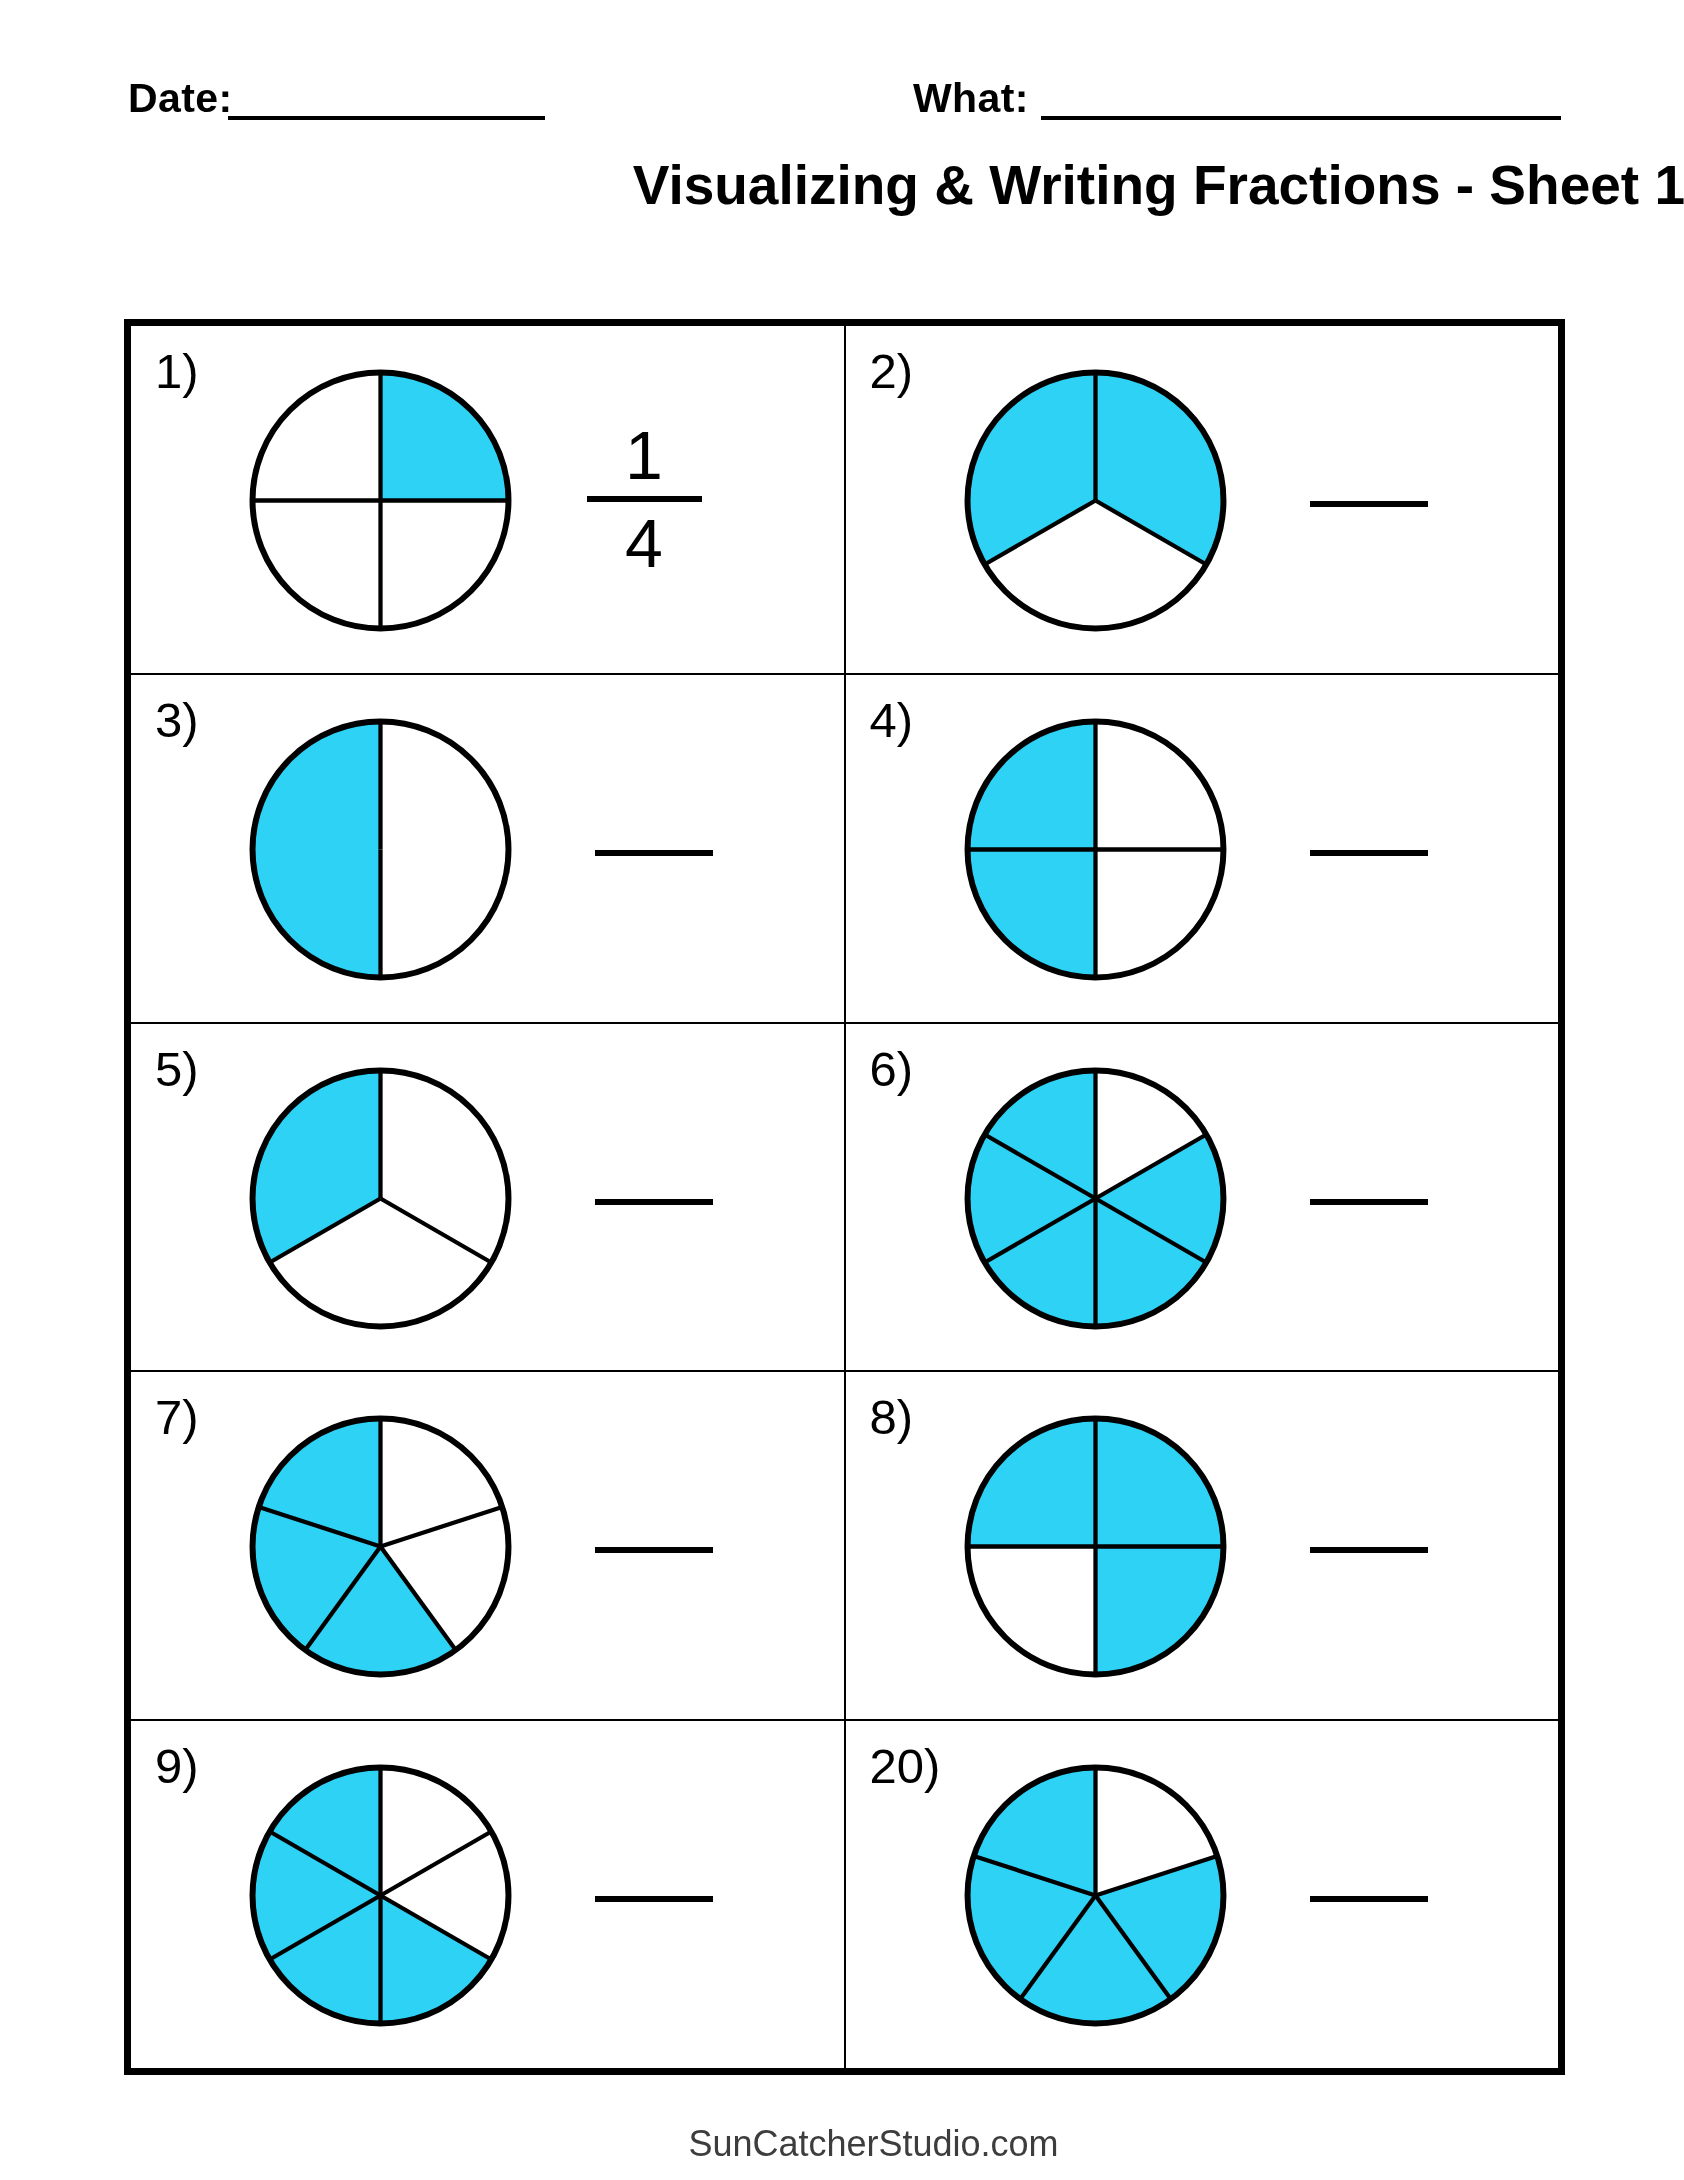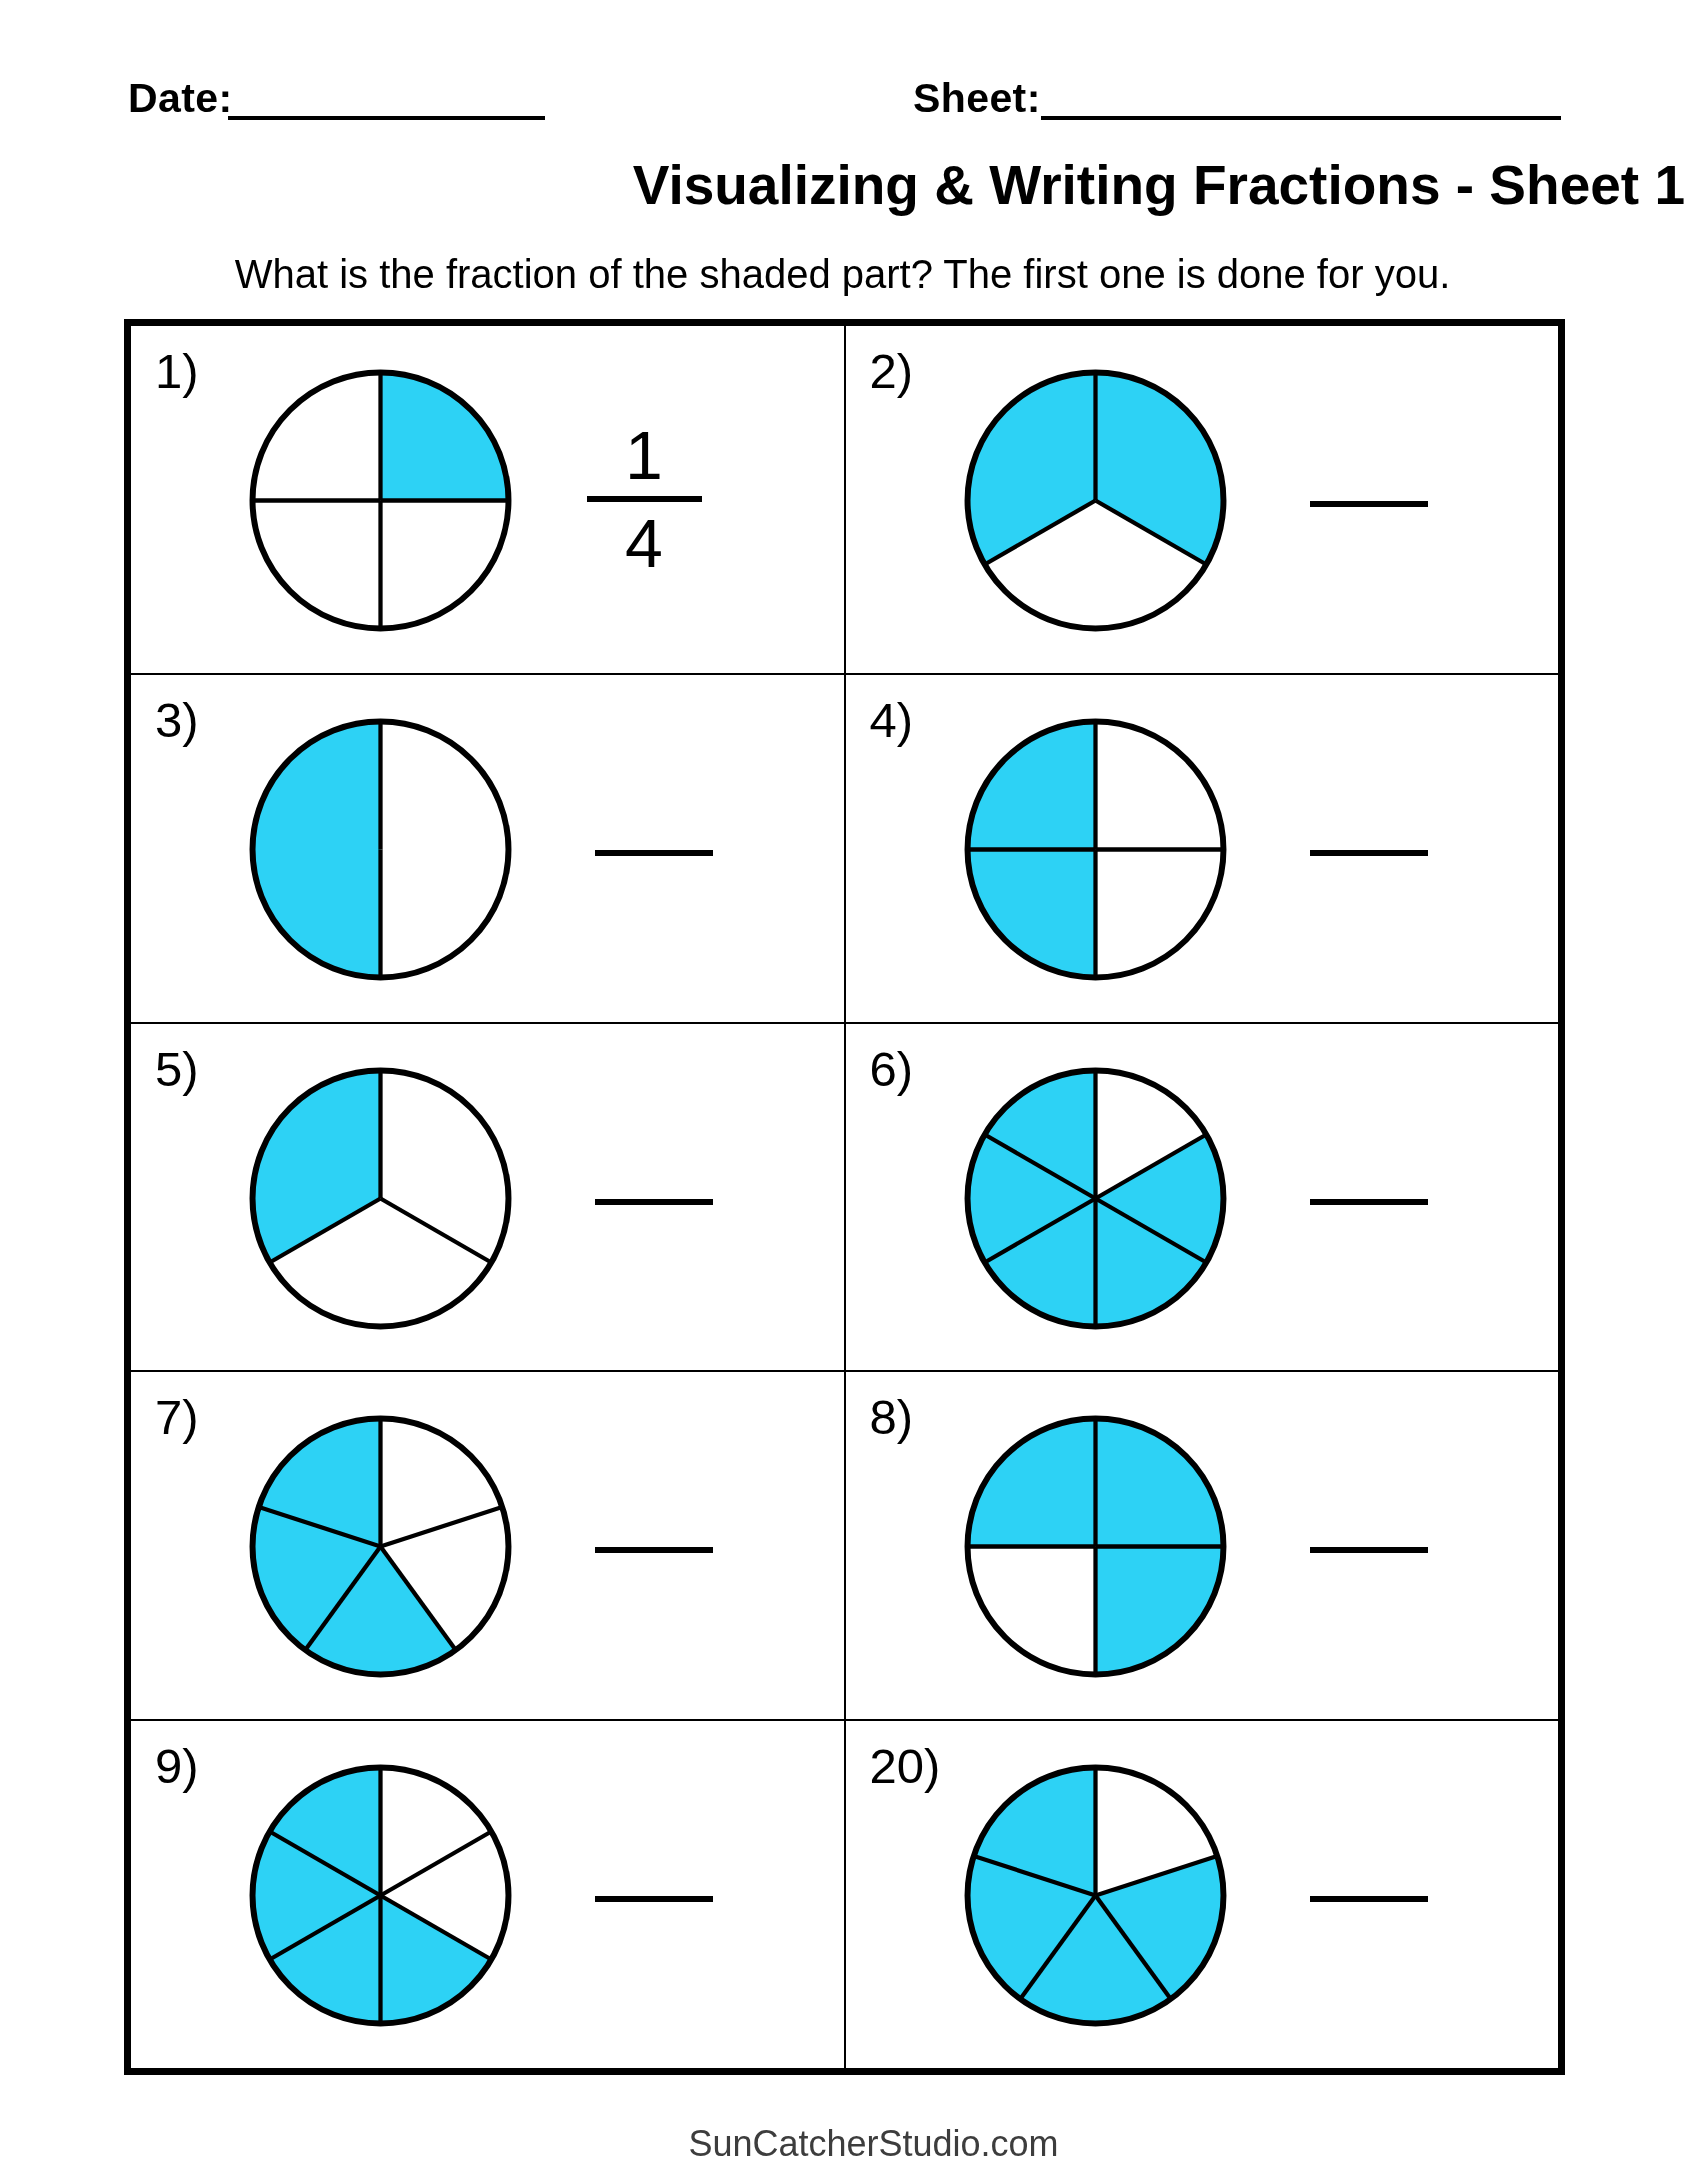--- a/index.html
+++ b/index.html
@@ -112,25 +112,24 @@
   }
 </style>
 </head>
 <body>
 
 <div class="page">
 
   <span class="hdr-label" style="left:128px; top:75px;">Date:</span>
   <div class="hdr-line" style="left:228px; top:116px; width:317px;"></div>
 
-  <span class="hdr-label" style="left:913px; top:75px;">Sheet:</span>
+  <span class="hdr-label" style="left:913px; top:75px;">What:</span>
   <div class="hdr-line" style="left:1041px; top:116px; width:520px;"></div>
 
   <div class="title">Visualizing &amp; Writing Fractions - Sheet 1</div>
-  <div class="subtitle">What is the fraction of the shaded part? The first one is done for you.</div>
 
   <div class="grid">
       <div class="cell">
         <span class="num-label">1)</span>
         <svg width="273" height="273" viewBox="0 0 320 320" class="pie">
           <path d="M160,160 L310.00,160.00 A150,150 0 0 0 160.00,10.00 Z" fill="#2dd2f5" stroke="none"></path>
           <line x1="160" y1="160" x2="160.00" y2="10.00" stroke="#000000" stroke-width="5"></line>
           <line x1="160" y1="160" x2="10.00" y2="160.00" stroke="#000000" stroke-width="5"></line>
           <line x1="160" y1="160" x2="160.00" y2="310.00" stroke="#000000" stroke-width="5"></line>
           <line x1="160" y1="160" x2="310.00" y2="160.00" stroke="#000000" stroke-width="5"></line>

